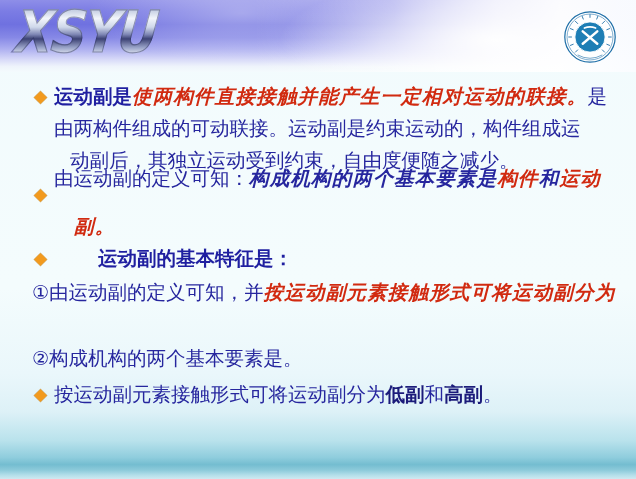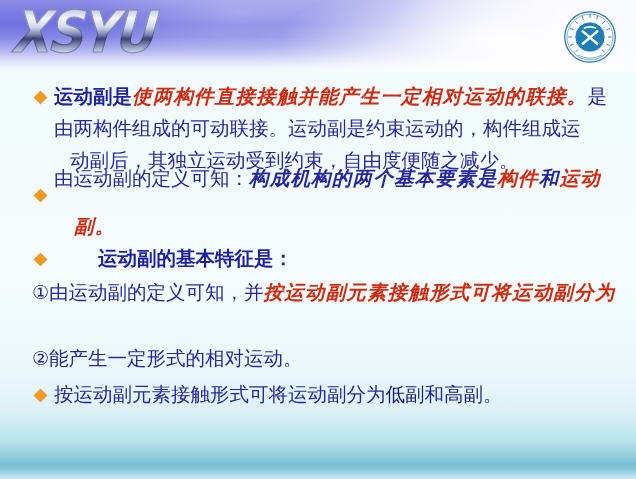--- a/index.html
+++ b/index.html
@@ -138,21 +138,21 @@
     width: 9px;
     height: 9px;
     background: #F29A1E;
     transform: rotate(45deg);
     box-shadow: 0 0 0 0.5px rgba(190,120,10,0.6);
   }
 
   
   .blue        { color: #26269E; }
   .blue-b      { color: #1F1FA0; font-weight: bold; }
-  .navy-b      { color: #1B1B7A; font-weight: normal; }
+  .navy-b      { color: #1B1B7A; font-weight: bold; }
   .red-cal     {
       color: #D12A10;
       font-family: "DejaVu Serif", "Liberation Serif", serif;
       font-weight: bold;
       font-style: italic;
       letter-spacing: 1.2px;
   }
   .circnum { color: #26269E; font-size: 19px; }
 </style>
 </head>
@@ -221,21 +221,21 @@
     <div class="bullet" style="left:36px; top:181px;"></div>
     <div class="line" style="left:54px; top:175px;margin-left:44px;">
       <span class="blue-b">运动副的基本特征是：</span>
     </div>
 
     <div class="line" style="left:32px; top:209px;">
       <span class="circnum">①</span><span class="blue">由运动副的定义可知，并</span><span class="red-cal">按运动副元素接触形式可将运动副分为</span>
     </div>
 
     <div class="line" style="left:32px; top:275px;">
-      <span class="circnum">②</span><span class="blue">能产生一定形式的相对运动。</span>
+      <span class="circnum">②</span><span class="blue">构成机构的两个基本要素是。</span>
     </div>
 
     <div class="bullet" style="left:36px; top:317px;"></div>
     <div class="line" style="left:54px; top:311px;">
       <span class="blue">按运动副元素接触形式可将运动副分为</span><span class="navy-b">低副</span><span class="blue">和</span><span class="navy-b">高副</span><span class="blue">。</span>
     </div>
 
   </div>
 
 </div>

